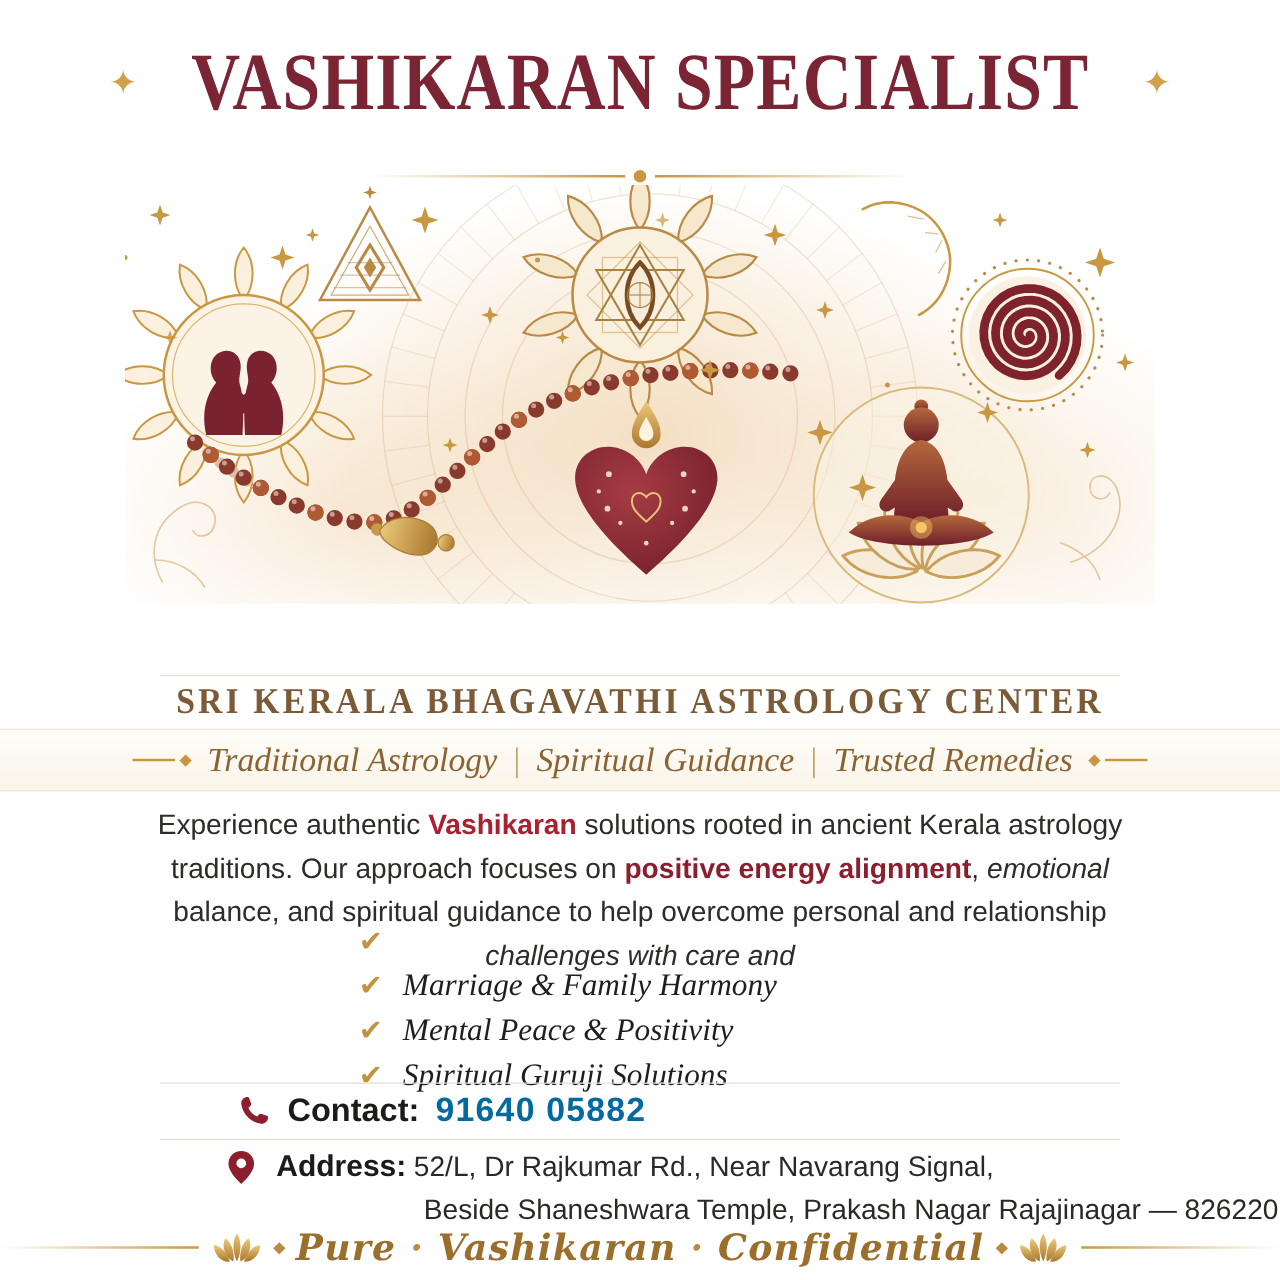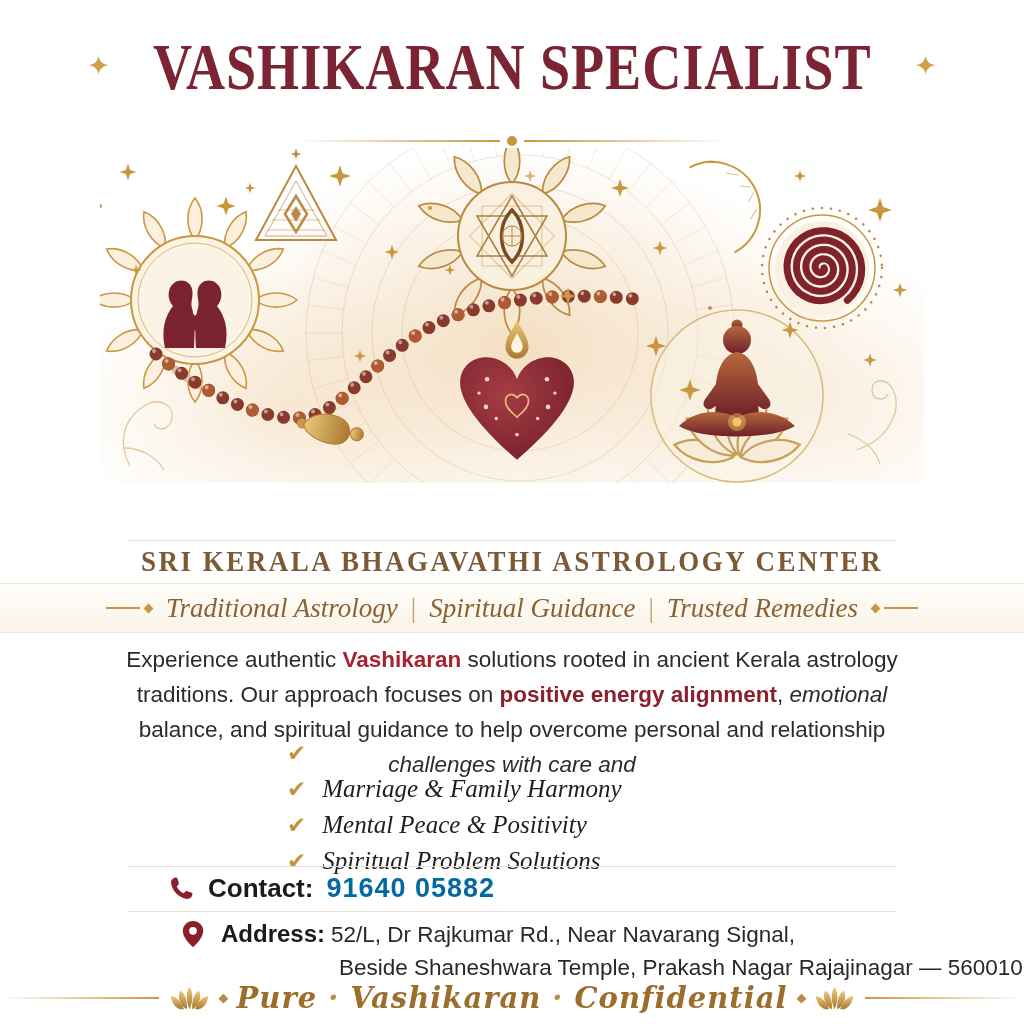--- a/index.html
+++ b/index.html
@@ -44,21 +44,21 @@
          font-family:"Liberation Sans",sans-serif;font-size:22.5px;line-height:1.55;color:#2e2b28;}
   .seg-accent{color:#a8212f;font-weight:bold;}
   .seg-strong{color:#8b1f2e;font-weight:bold;}
   .seg-italic{font-style:italic;}
   
   .services{position:absolute;top:740px;left:287px;margin:0;padding:0;list-style:none;}
   .services li{display:flex;align-items:baseline;gap:16px;margin-bottom:8px;}
   .services .check{color:#c39440;font-size:23px;}
   .services .label{font-style:italic;font-size:25px;color:#201e1c;}
   
-  .contact-row{position:absolute;top:873px;left:168px;display:flex;align-items:center;gap:13px;
+  .contact-row{position:absolute;top:873px;left:190px;display:flex;align-items:center;gap:13px;
                font-family:"Liberation Sans",sans-serif;}
   .contact-label{font-size:26px;font-weight:bold;color:#1d1b19;}
   .contact-phone{font-size:27px;font-weight:bold;color:#0369a1;letter-spacing:1px;}
   .address-row{position:absolute;top:917px;left:178px;display:flex;gap:13px;align-items:flex-start;
                font-family:"Liberation Sans",sans-serif;}
   .addr-text{font-size:22.5px;color:#2b2926;line-height:1.45;}
   .addr-label{font-size:24px;font-weight:bold;color:#1d1b19;margin-right:6px;}
   .addr-line2{padding-left:118px;}
   
   .footer-row{position:absolute;top:981px;left:0;right:0;display:flex;justify-content:space-between;align-items:center;gap:10px;}
@@ -376,21 +376,21 @@
         <span class="label">Marriage &amp; Family Harmony</span>
       </li>
 
       <li>
         <span class="check">✔</span>
         <span class="label">Mental Peace &amp; Positivity</span>
       </li>
 
       <li>
         <span class="check">✔</span>
-        <span class="label">Spiritual Problem Solutions</span>
+        <span class="label">Spiritual Guruji Solutions</span>
       </li>
     </ul>
 
   <div class="hr hr3"></div>
 
   <div class="contact-row">
     <svg width="27" height="27" viewBox="0 0 24 24">
       <path fill="#8b1f2e" d="M6.6,2.3 C7.6,2.1 8.2,2.6 8.5,3.5 L9.6,6.8 C9.9,7.7 9.6,8.3 9,8.9 L7.8,10 C8.6,12.4 11.5,15.4 14,16.2 L15.1,15 C15.7,14.4 16.3,14.1 17.2,14.4 L20.5,15.5 C21.4,15.8 21.9,16.4 21.7,17.4 C21.3,19.8 19.2,21.6 16.8,21.3 C9.7,20.4 3.6,14.3 2.7,7.2 C2.4,4.8 4.2,2.7 6.6,2.3 Z"></path>
     </svg>
     <span class="contact-label">Contact:</span>
@@ -399,21 +399,21 @@
 
   <div class="hr hr4"></div>
 
   <div class="address-row">
     <svg width="30" height="34" viewBox="0 0 24 24">
       <path fill="#8b1f2e" d="M12,1.5 C7.3,1.5 3.8,5 3.8,9.6 C3.8,15.6 12,22.5 12,22.5 C12,22.5 20.2,15.6 20.2,9.6 C20.2,5 16.7,1.5 12,1.5 Z"></path>
       <circle cx="12" cy="9.4" r="3.1" fill="#ffffff"></circle>
     </svg>
     <div class="addr-text">
       <div><span class="addr-label">Address:</span><span>52/L, Dr Rajkumar Rd., Near Navarang Signal,</span></div>
-      <div class="addr-line2">Beside Shaneshwara Temple, Prakash Nagar Rajajinagar — 560010</div>
+      <div class="addr-line2">Beside Shaneshwara Temple, Prakash Nagar Rajajinagar — 826220</div>
     </div>
   </div>
 
   <footer class="footer-row">
     <span class="f-line l"></span>
     <svg class="lotus-icon" viewBox="0 0 44 32">
         <use href="#lotus" fill="url(#gradGold)"></use>
       </svg>
     <span class="f-diamond"></span>
     <span class="footer-text">

